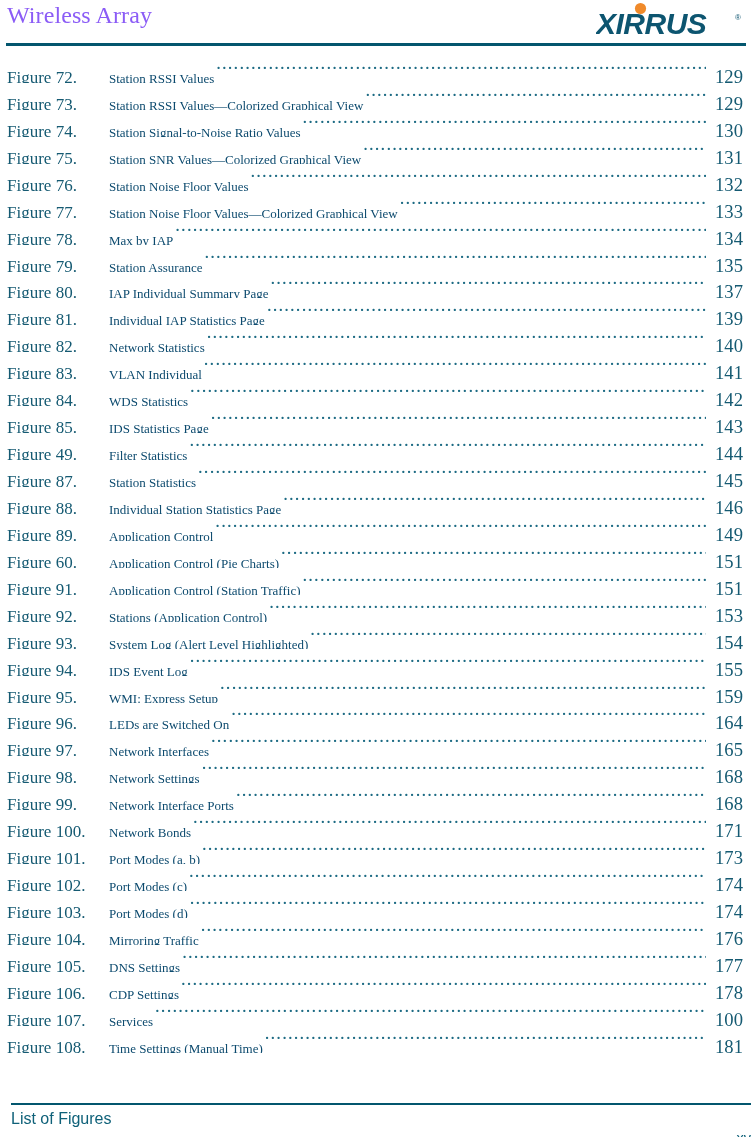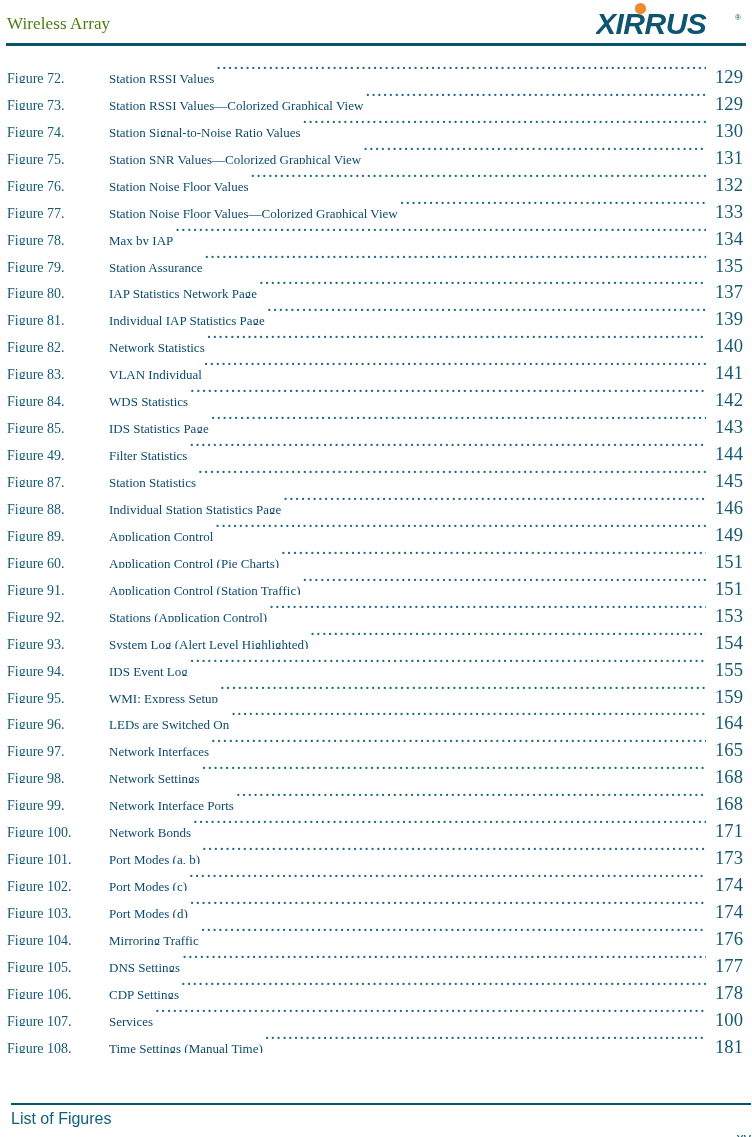--- a/index.html
+++ b/index.html
@@ -20,25 +20,25 @@
   #page-header {
     position: absolute;
     left: 0;
     top: 0;
     width: 752px;
     height: 47px;
   }
   #header-title {
     position: absolute;
     left: 7px;
-    top: 14px;
+    top: 5px;
     font-family: "Liberation Serif", "DejaVu Serif", serif;
-    font-size: 17px;
+    font-size: 24px;
     line-height: 20px;
-    color: #4d7c0f;
+    color: #8b5cf6;
     letter-spacing: 0.1px;
     white-space: nowrap;
   }
   #header-rule {
     position: absolute;
     left: 6px;
     top: 43px;
     width: 740px;
     height: 3px;
     background: #03566e;
@@ -76,21 +76,21 @@
     top: 0;
     height: 26.95px;
     display: flex;
     align-items: baseline;
     font-size: 18.6px;
     line-height: 26.95px;
   }
   .fig-label {
     flex: 0 0 auto;
     width: 102px;
-    font-size: 14px;
+    font-size: 17px;
     color: #155a72;
     white-space: nowrap;
   }
   .fig-title {
     flex: 0 0 auto;
     font-size: 13px;
     color: #0c4a6e;
     white-space: nowrap;
     padding-right: 2px;
   }
@@ -241,21 +241,21 @@
       <div class="toc-inner">
         <span class="fig-label">Figure 79.</span>
         <span class="fig-title">Station Assurance</span>
         <span class="leader"></span>
         <span class="fig-page">135</span>
       </div>
     </div>
     <div class="toc-row">
       <div class="toc-inner">
         <span class="fig-label">Figure 80.</span>
-        <span class="fig-title">IAP Statistics Network Page</span>
+        <span class="fig-title">IAP Individual Summary Page</span>
         <span class="leader"></span>
         <span class="fig-page">137</span>
       </div>
     </div>
     <div class="toc-row">
       <div class="toc-inner">
         <span class="fig-label">Figure 81.</span>
         <span class="fig-title">Individual IAP Statistics Page </span>
         <span class="leader"></span>
         <span class="fig-page">139</span>

